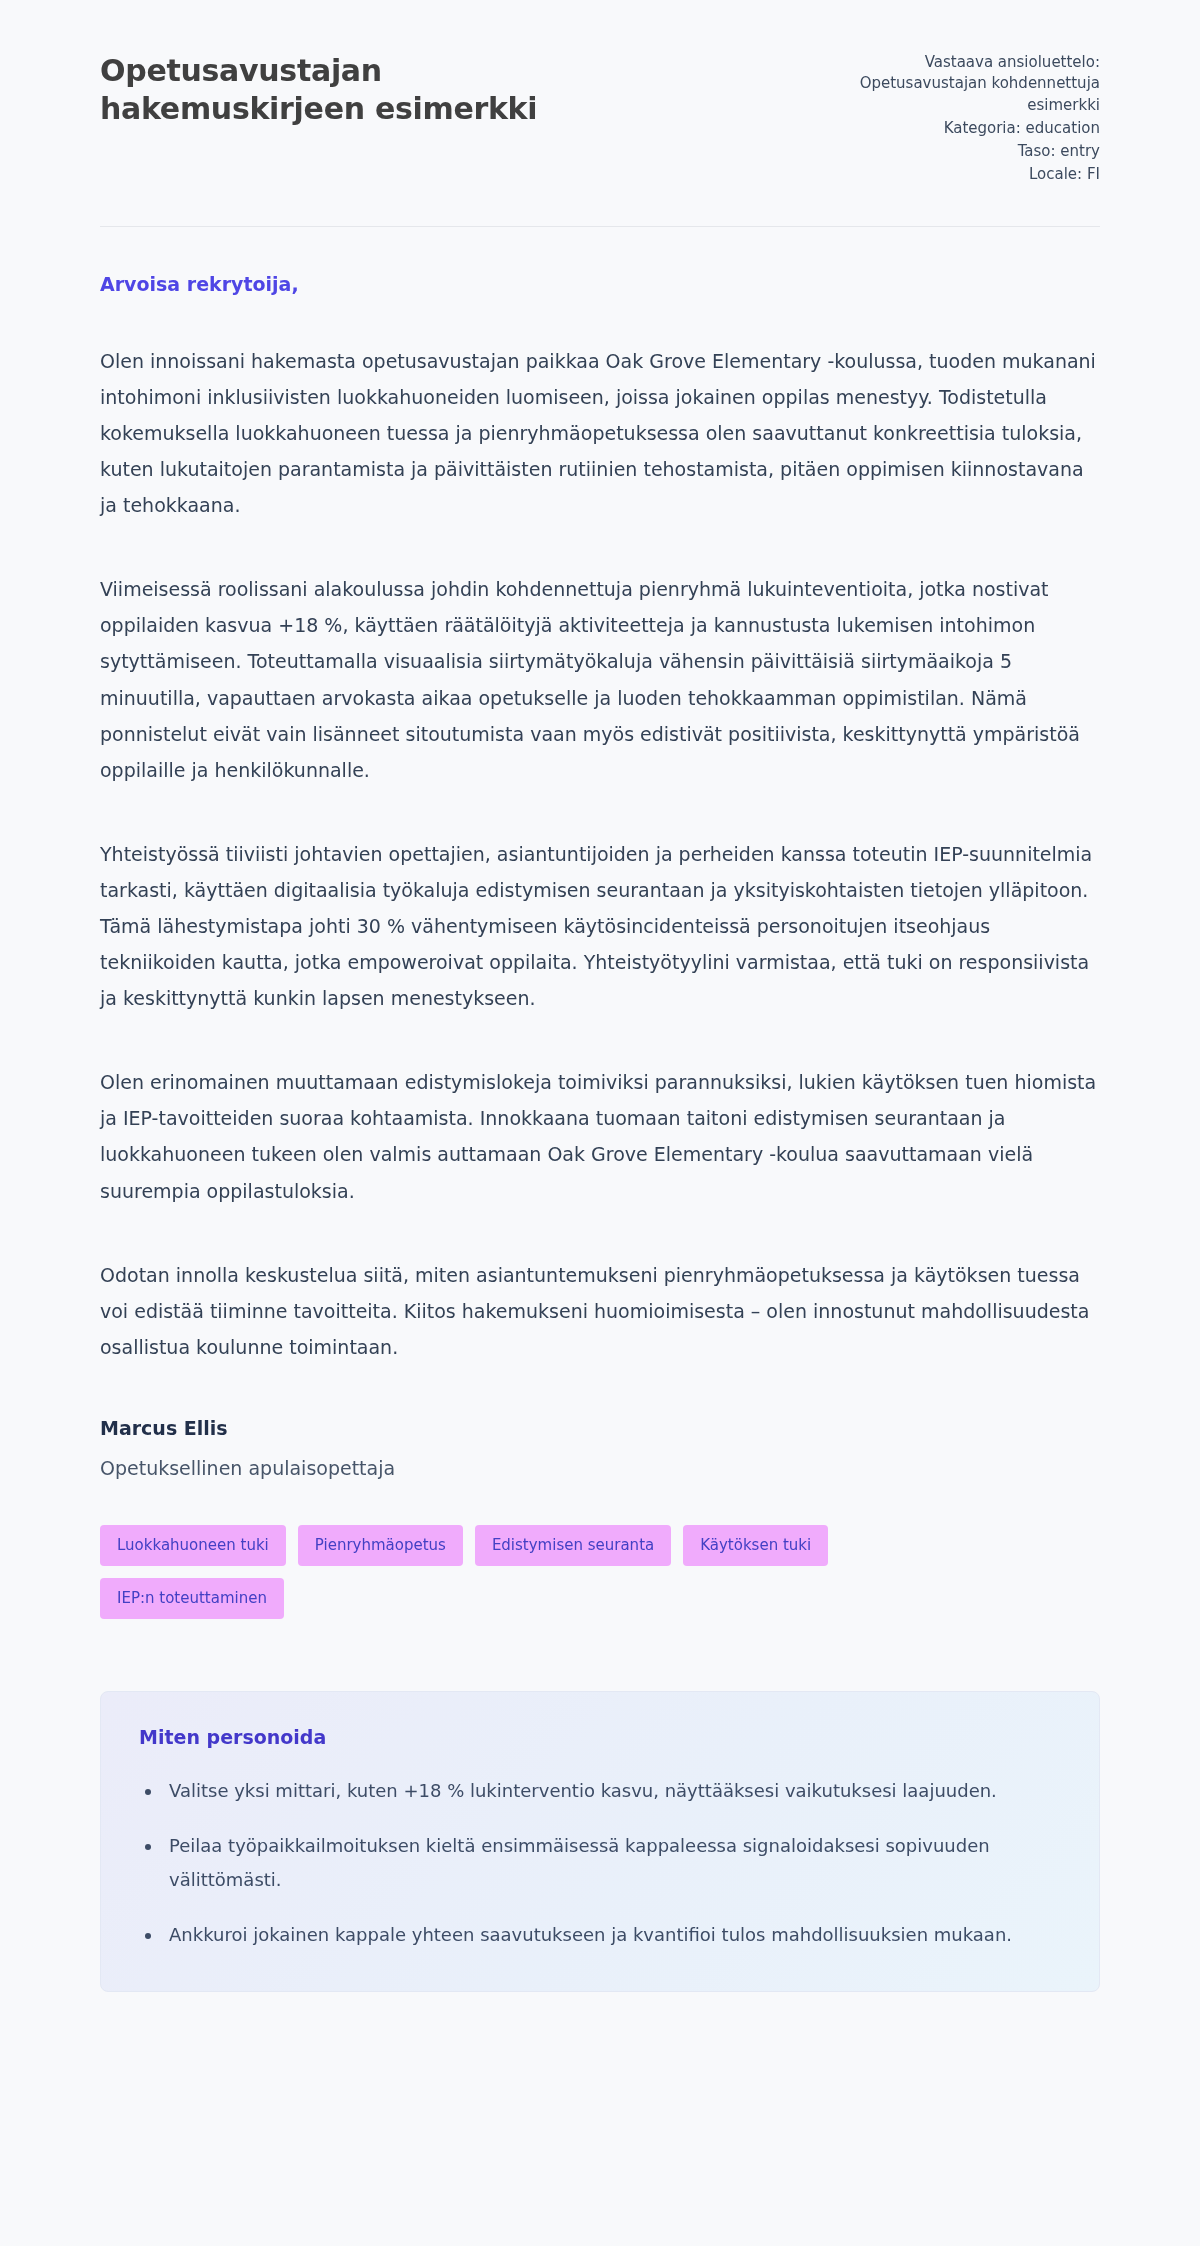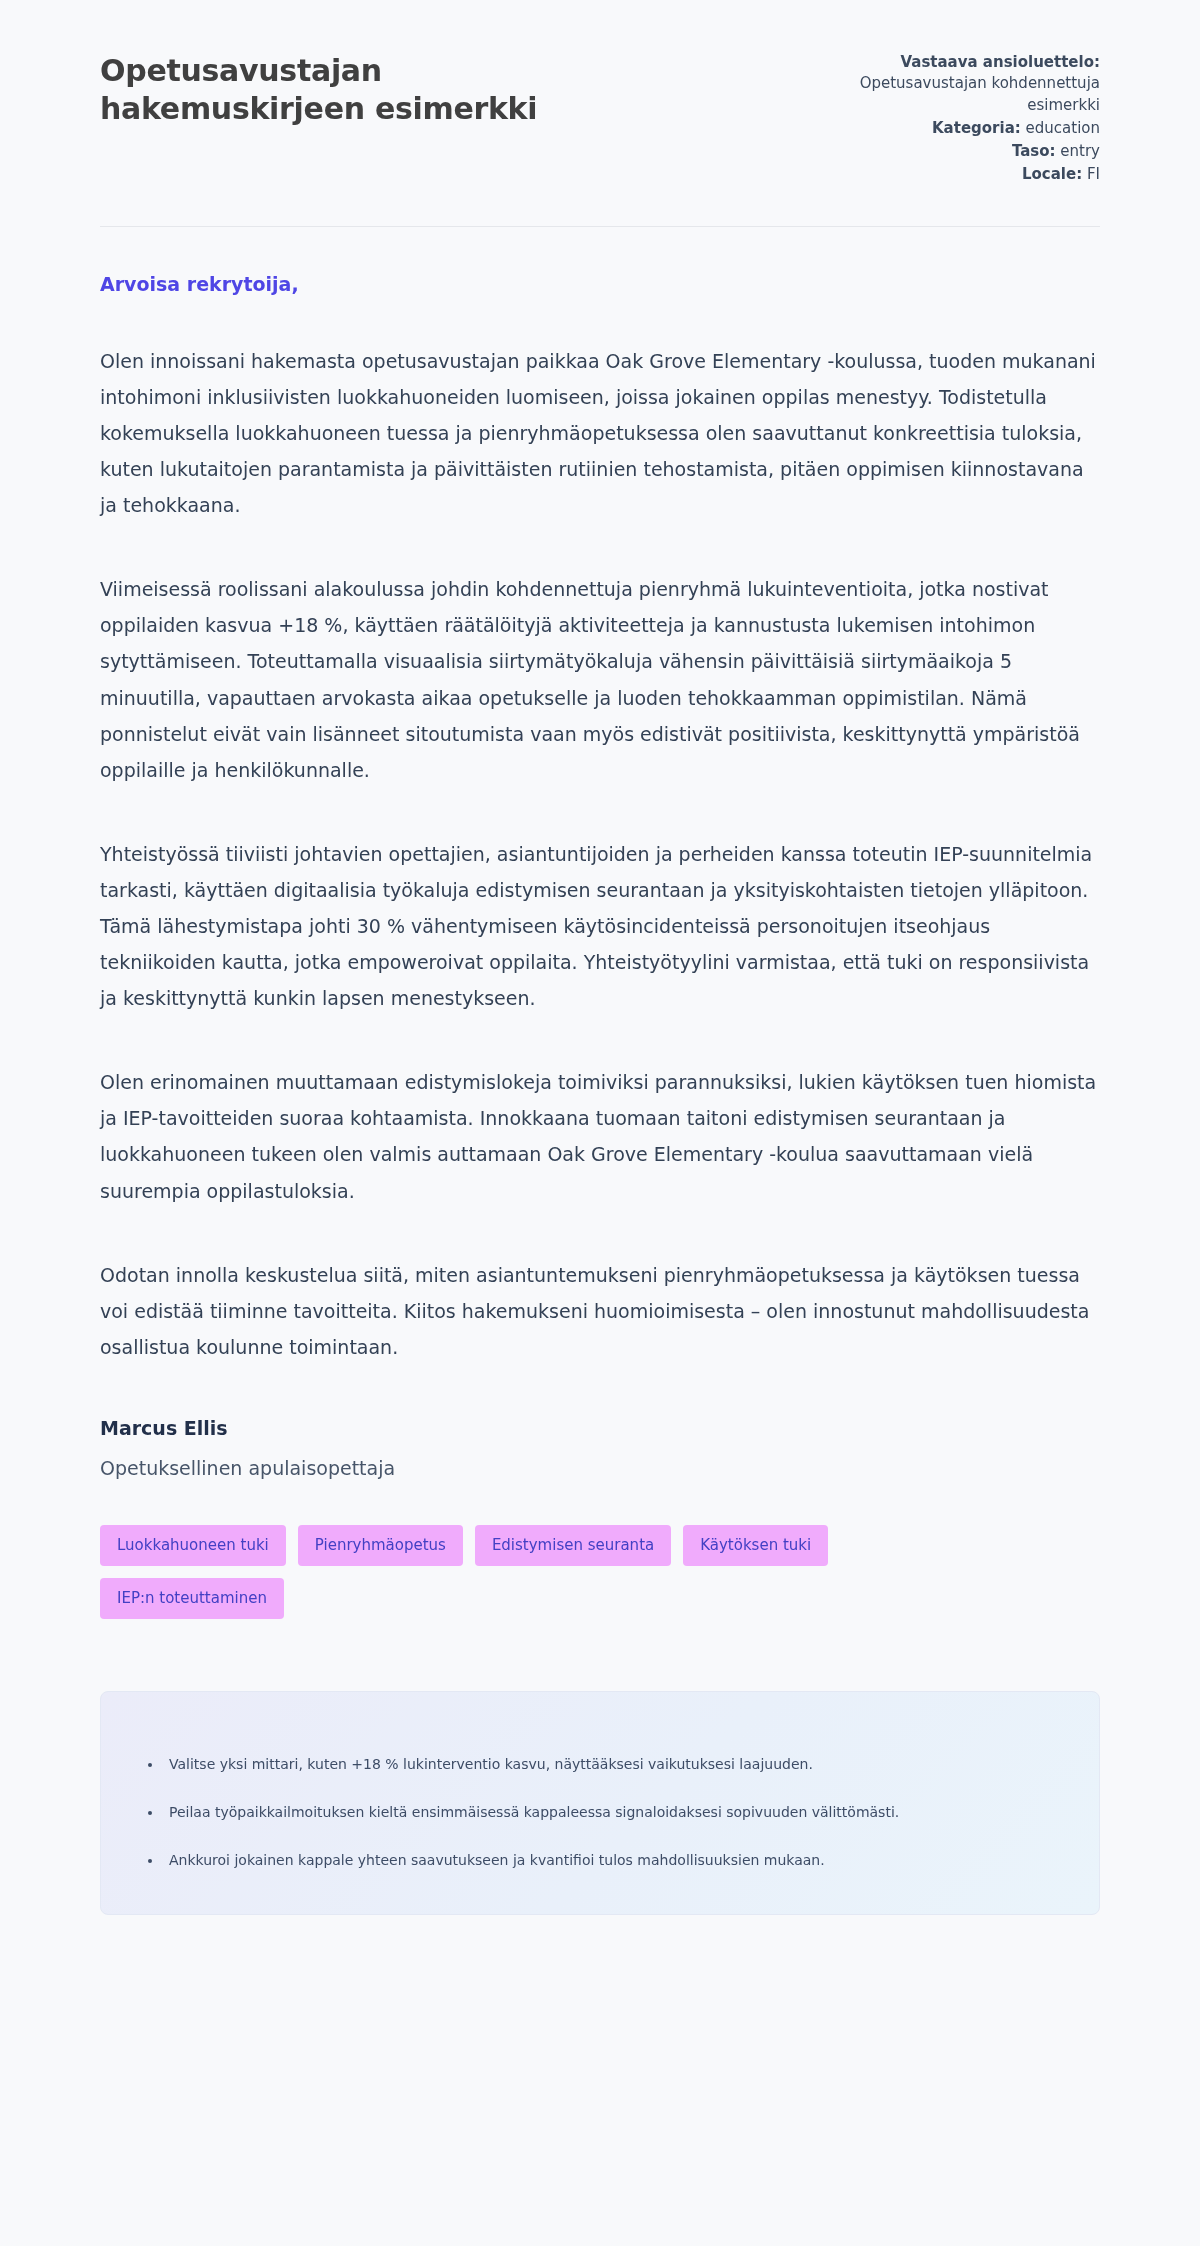--- a/index.html
+++ b/index.html
@@ -43,21 +43,21 @@
   }
   .meta {
     width: 300px;
     flex-shrink: 0;
     text-align: right;
     font-size: 15px;
     line-height: 1.42;
     color: #3c4a5e;
   }
   .meta-row { margin: 0 0 2px 0; }
-  .meta-label { font-weight: 700; margin-left: 44px; }
+  .meta-label { font-weight: 400; margin-left: 44px; }
 
   .divider {
     border: none;
     border-top: 1px solid #e5e7eb;
     margin: 38px 0 0 0;
   }
 
   
   .greeting {
     margin: 46px 0 0 0;
@@ -116,21 +116,21 @@
     margin: 0;
     font-size: 19px;
     font-weight: 700;
     color: #4338ca;
   }
   .tips-list {
     margin: 26px 0 0 0;
     padding: 0 0 0 24px;
   }
   .tips-item {
-    font-size: 14px;
+    font-size: 18px;
     line-height: 1.85;
     color: #3d4c66;
     margin-bottom: 22px;
     padding-left: 6px;
   }
   .tips-item:last-child { margin-bottom: 0; }
   .tips-item::marker { color: #3d4c66; }
 </style>
 </head>
 <body>
@@ -177,20 +177,21 @@
 
     <div class="tags">
       <span class="tag">Luokkahuoneen tuki</span>
       <span class="tag">Pienryhmäopetus</span>
       <span class="tag">Edistymisen seuranta</span>
       <span class="tag">Käytöksen tuki</span>
       <span class="tag">IEP:n toteuttaminen</span>
     </div>
 
     <section class="tips">
+      <h2 class="tips-title">Miten personoida</h2>
       <ul class="tips-list">
         <li class="tips-item">Valitse yksi mittari, kuten +18 % lukinterventio kasvu, näyttääksesi vaikutuksesi laajuuden.</li>
         <li class="tips-item">Peilaa työpaikkailmoituksen kieltä ensimmäisessä kappaleessa signaloidaksesi sopivuuden välittömästi.</li>
         <li class="tips-item">Ankkuroi jokainen kappale yhteen saavutukseen ja kvantifioi tulos mahdollisuuksien mukaan.</li>
       </ul>
     </section>
   </main>
 
 </div>
 

